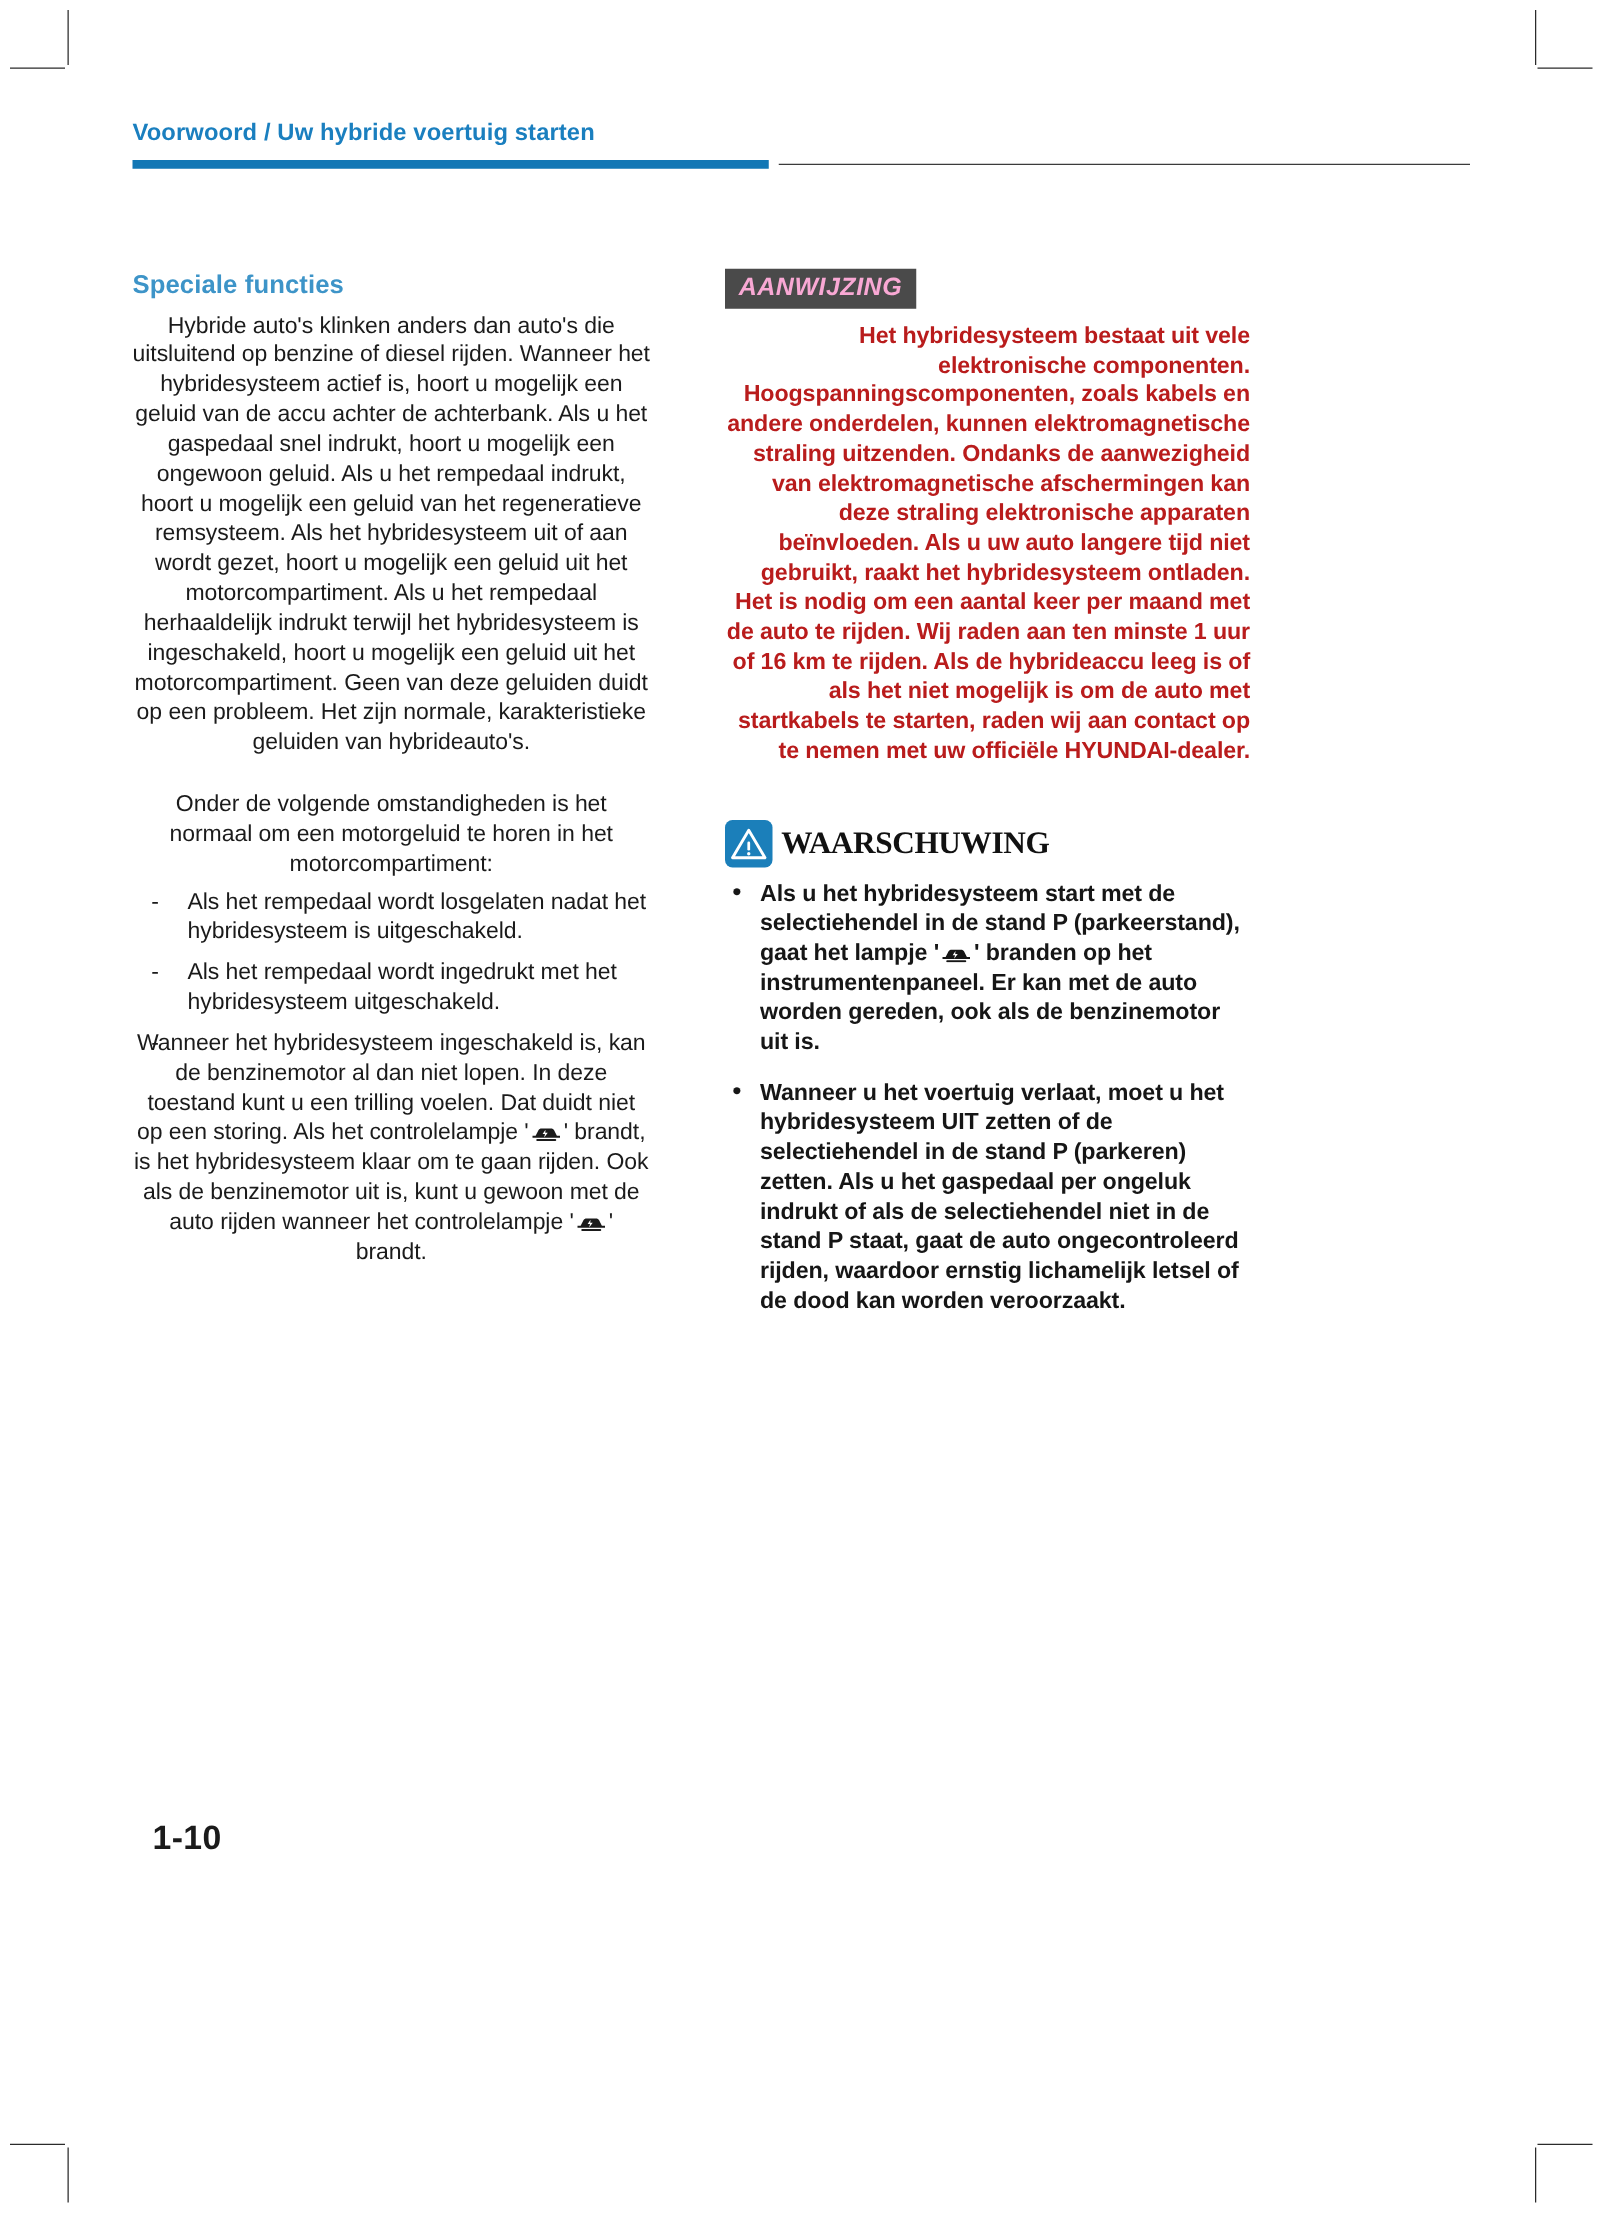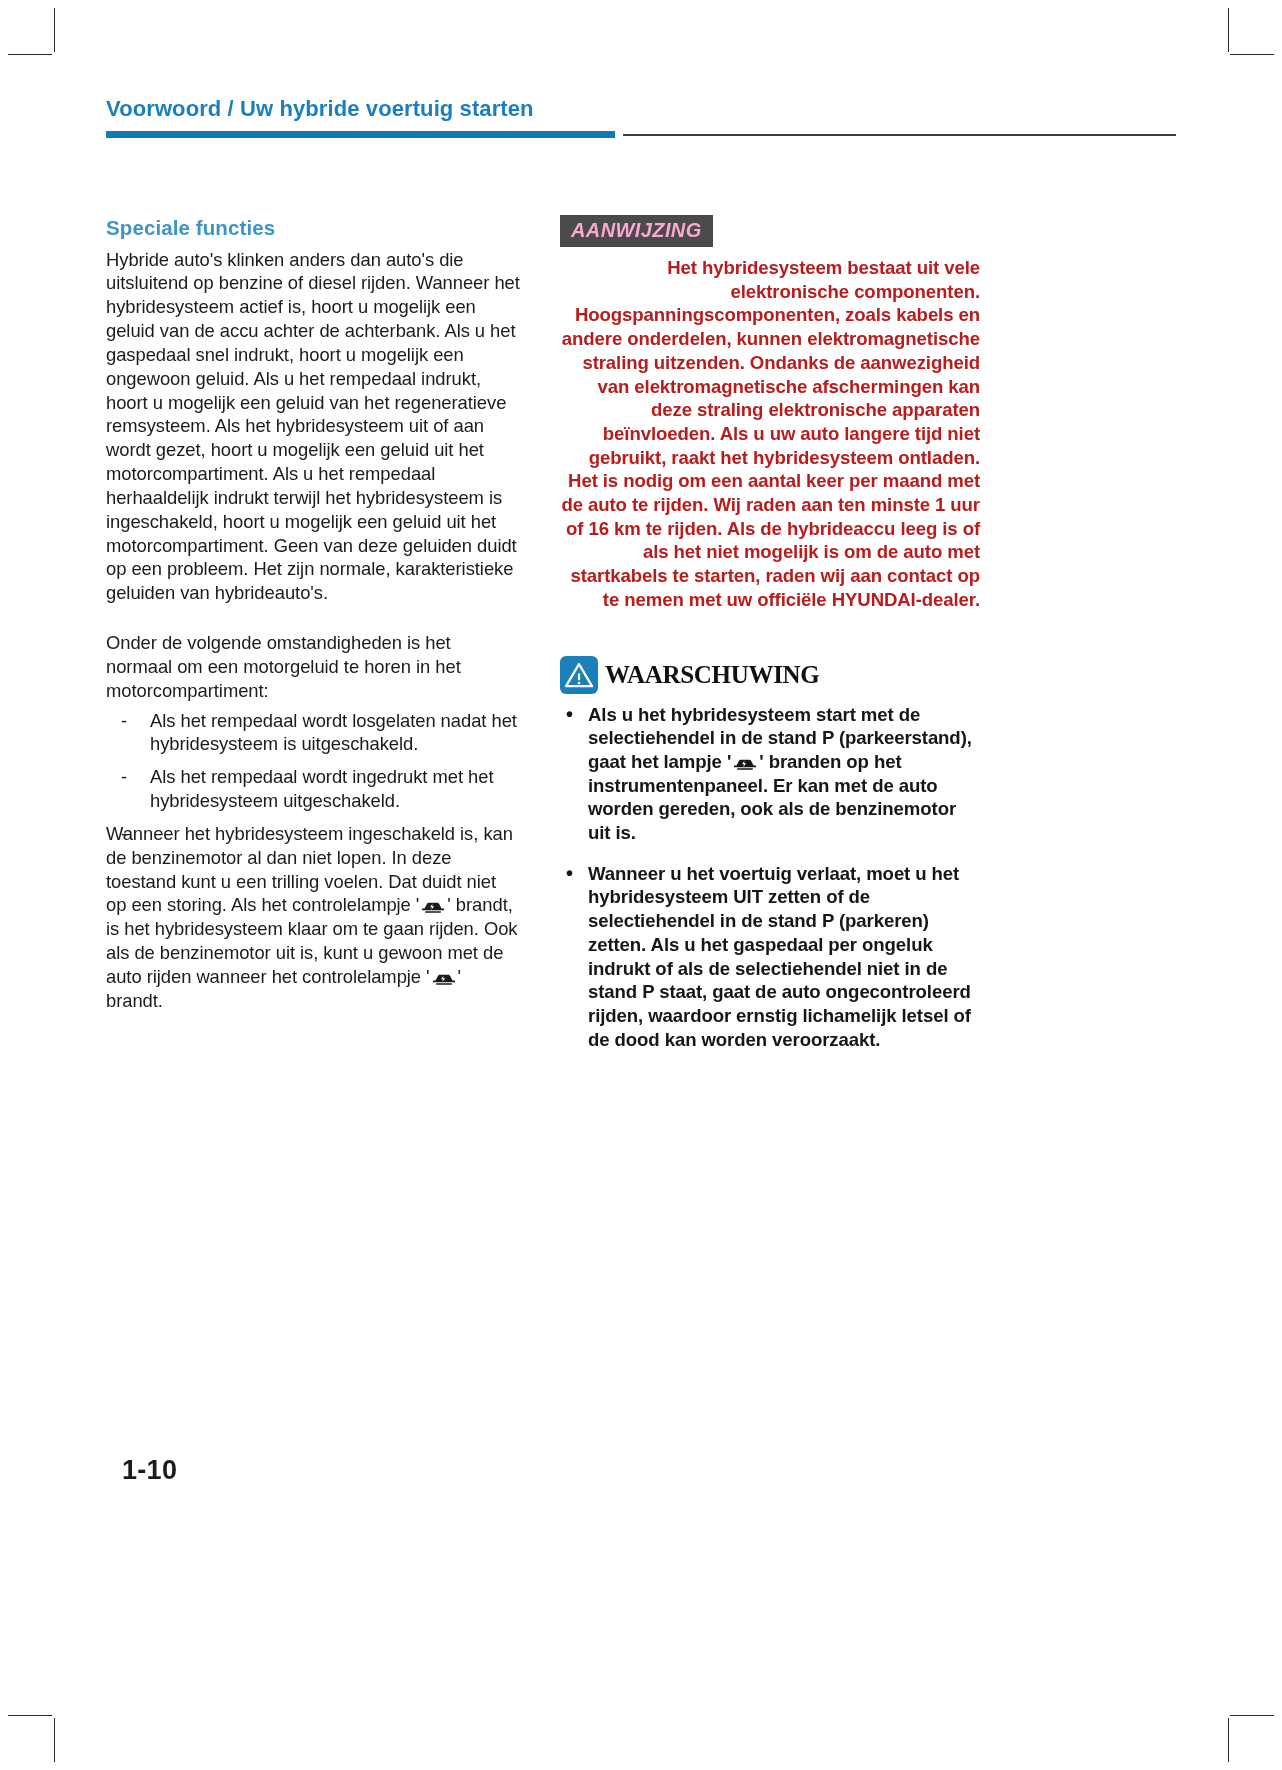--- a/index.html
+++ b/index.html
@@ -17,21 +17,21 @@
   .crop { position:absolute; background:#2b2b2b; }
   .crop.v { width:1px; height:44px; }
   .crop.h { height:1px; width:44px; }
 
   
   .page-header {
     position:absolute;
     left:106px; top:96px; right:106px;
   }
   .header-title {
-    font-size:22px;
+    font-size:19px;
     font-weight:600;
     color:#1a7fbf;
     letter-spacing:0.1px;
     line-height:1.2;
     margin:0 0 9px 0;
     white-space:nowrap;
   }
   .header-rules { position:relative; height:7px; }
   .header-rule-thick {
     position:absolute; left:0; top:0;
@@ -43,40 +43,41 @@
     height:1.4px;
     background:#3b3b3b;
   }
 
   
   .columns {
     position:absolute;
     left:106px; top:215px;
     width:1070px;
     display:flex;
-    gap:40px;
+    gap:60px;
   }
   .col { width:414px; }
   .col-right { width:420px; }
 
   h2.section-title {
     font-size:20.5px;
     font-weight:700;
     color:#3d94c8;
     margin:0 0 7px 0;
     line-height:1.25;
     letter-spacing:0.1px;
   }
 
   p.body {
     font-size:18.4px;
     line-height:1.295;
     margin:0;
     color:#1b1b1b;
     letter-spacing:-0.05px;
+    text-align:center;
   }
   .gap { height:26px; }
 
   
   ul.dash-list { list-style:none; margin:6px 0 6px 0; padding:0; }
   ul.dash-list > li {
     position:relative;
     padding-left:44px;
     font-size:18.4px;
     line-height:1.295;

